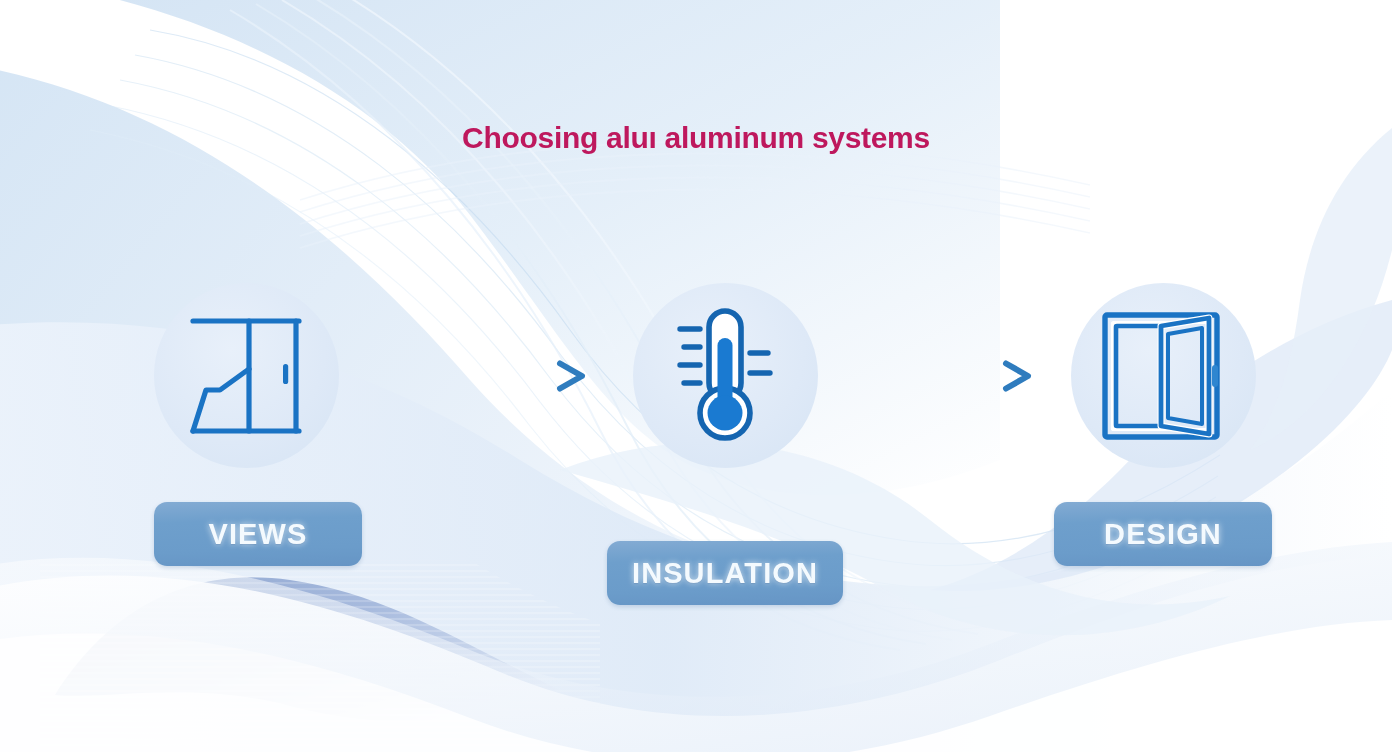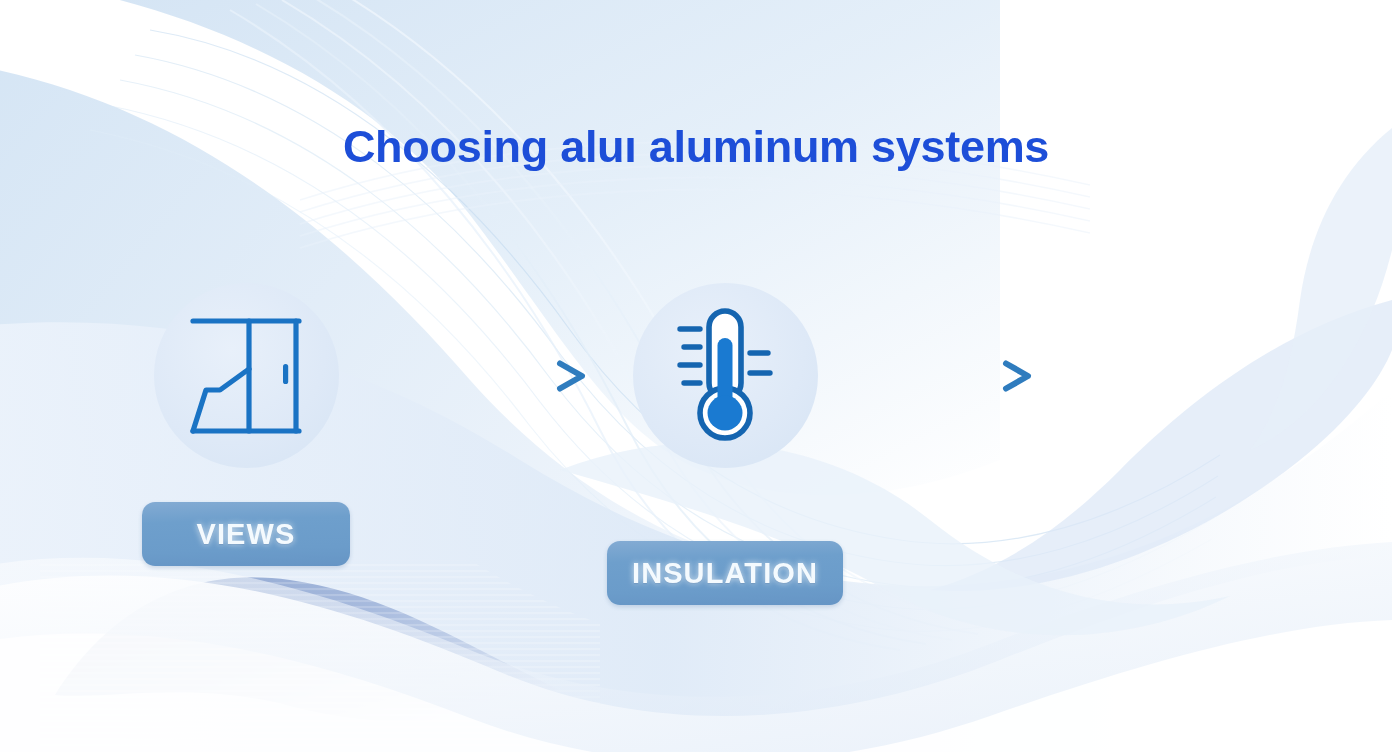--- a/index.html
+++ b/index.html
@@ -26,24 +26,24 @@
     display: block;
   }
 
   
   #title {
     position: absolute;
     left: 0;
     top: 121px;
     width: 1392px;
     text-align: center;
-    font-size: 45px;
+    font-size: 30px;
     font-weight: bold;
     letter-spacing: -0.3px;
-    color: #1d4ed8;
+    color: #be185d;
     white-space: pre;
     z-index: 6;
   }
 
   
   .step {
     position: absolute;
     top: 283px;
     width: 200px;
     z-index: 5;
@@ -84,21 +84,21 @@
     color: #f4fafe;
     letter-spacing: 1.1px;
     white-space: nowrap;
     text-shadow: 0 0 6px rgba(255,255,255,0.75), 0 1px 1px rgba(60,100,150,0.35);
   }
 
   #step-1 { left: 146px; }
   #step-2 { left: 625px; }
   #step-3 { left: 1063px; }
 
-  #step-1 .step-pill { width: 208px; }
+  #step-1 .step-pill { width: 208px; margin-left: 12px; }
   #step-2 .step-pill { width: 236px; margin-top: 39px; }
   #step-3 .step-pill { width: 218px; }
 
   
   .arrow {
     position: absolute;
     top: 358px;
     height: 36px;
     z-index: 5;
   }
@@ -298,14 +298,36 @@
       <linearGradient id="arrGrad2" x1="0" y1="0" x2="1" y2="0">
         <stop offset="0%" stop-color="#5a9acc"></stop>
         <stop offset="65%" stop-color="#3f89c6"></stop>
         <stop offset="100%" stop-color="#2f7cbe"></stop>
       </linearGradient>
     </defs>
     <path d="M 2,18 L 200,18" stroke="url(#arrGrad2)" stroke-width="5.4" stroke-linecap="round" fill="none"></path>
     <path d="M 194,5.5 L 216,18 L 194,30.5" stroke="#2f7cbe" stroke-width="6" stroke-linecap="round" stroke-linejoin="round" fill="none"></path>
   </svg>
 
+  <div class="step" id="step-3">
+    <div class="step-circle">
+
+      <svg width="128" height="134" viewBox="0 0 128 134" aria-hidden="true">
+
+        <rect x="6" y="6" width="112" height="122" rx="2" fill="none" stroke="#1a73c4" stroke-width="5.4" stroke-linejoin="round"></rect>
+
+        <rect x="13.5" y="13.5" width="97" height="107" rx="1" fill="none" stroke="#ffffff" stroke-width="3.2" stroke-linejoin="round"></rect>
+
+        <rect x="17" y="17" width="45" height="100" rx="1" fill="none" stroke="#1a73c4" stroke-width="4.6" stroke-linejoin="round"></rect>
+
+        <path d="M 62,17 L 110,9 L 110,125 L 62,117 Z" fill="none" stroke="#ffffff" stroke-width="7" stroke-linejoin="round"></path>
+        <path d="M 62,17 L 110,9 L 110,125 L 62,117 Z" fill="none" stroke="#1a73c4" stroke-width="4.8" stroke-linejoin="round"></path>
+        <path d="M 69,25 L 103,19 L 103,115 L 69,109 Z" fill="none" stroke="#1a73c4" stroke-width="4" stroke-linejoin="round"></path>
+
+        <rect x="113" y="56" width="6" height="22" rx="3" fill="#2f86d0"></rect>
+      </svg>
+    </div>
+    <div class="step-pill">
+      <span class="step-pill-label">DESIGN</span>
+    </div>
+  </div>
 
 </div>
 
 </body></html>

